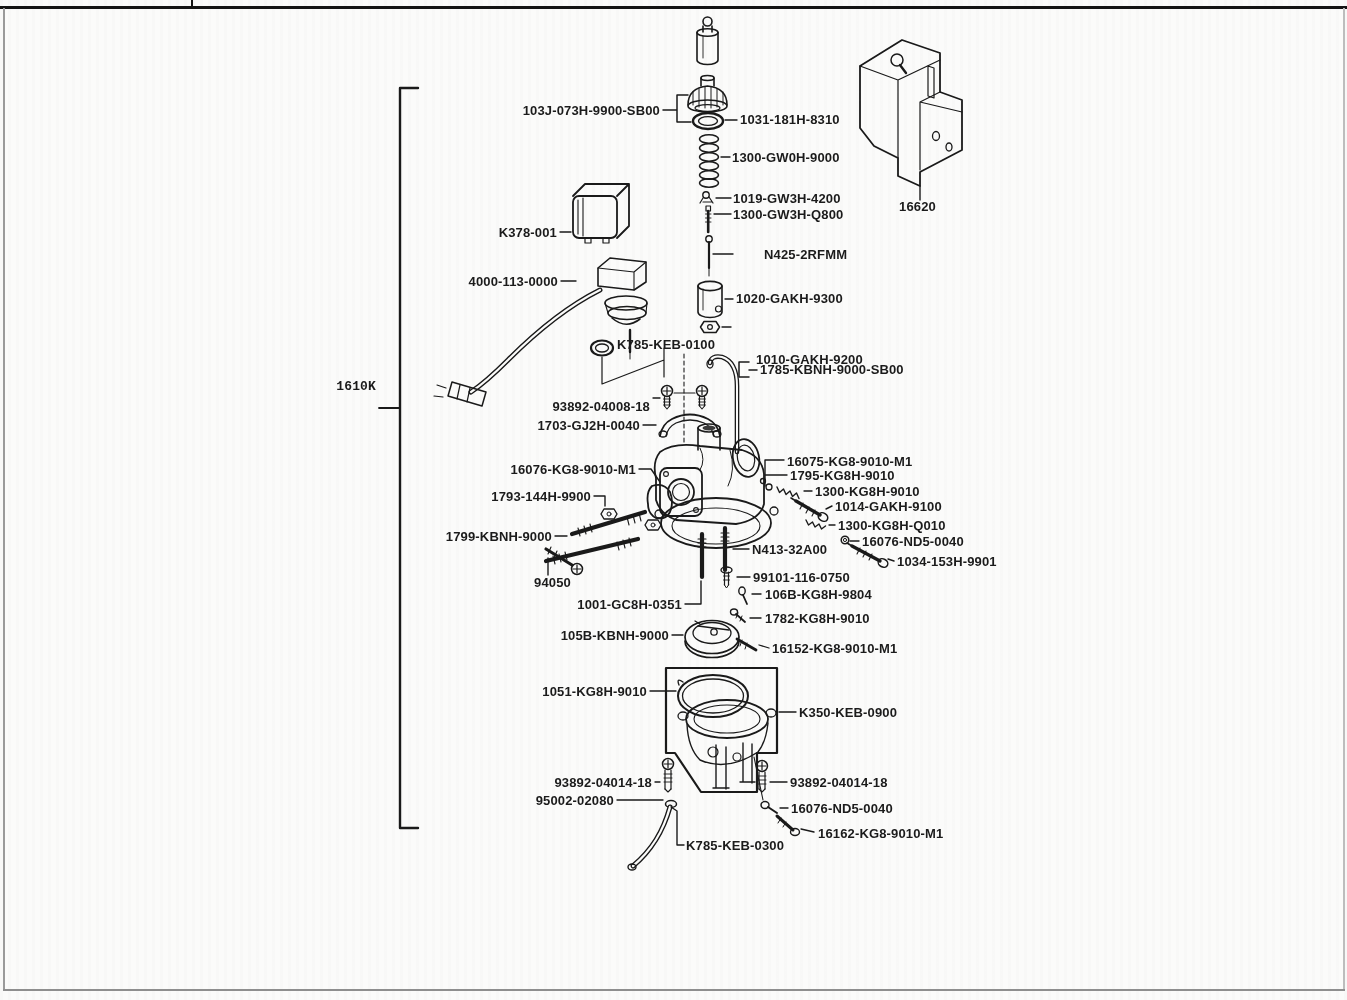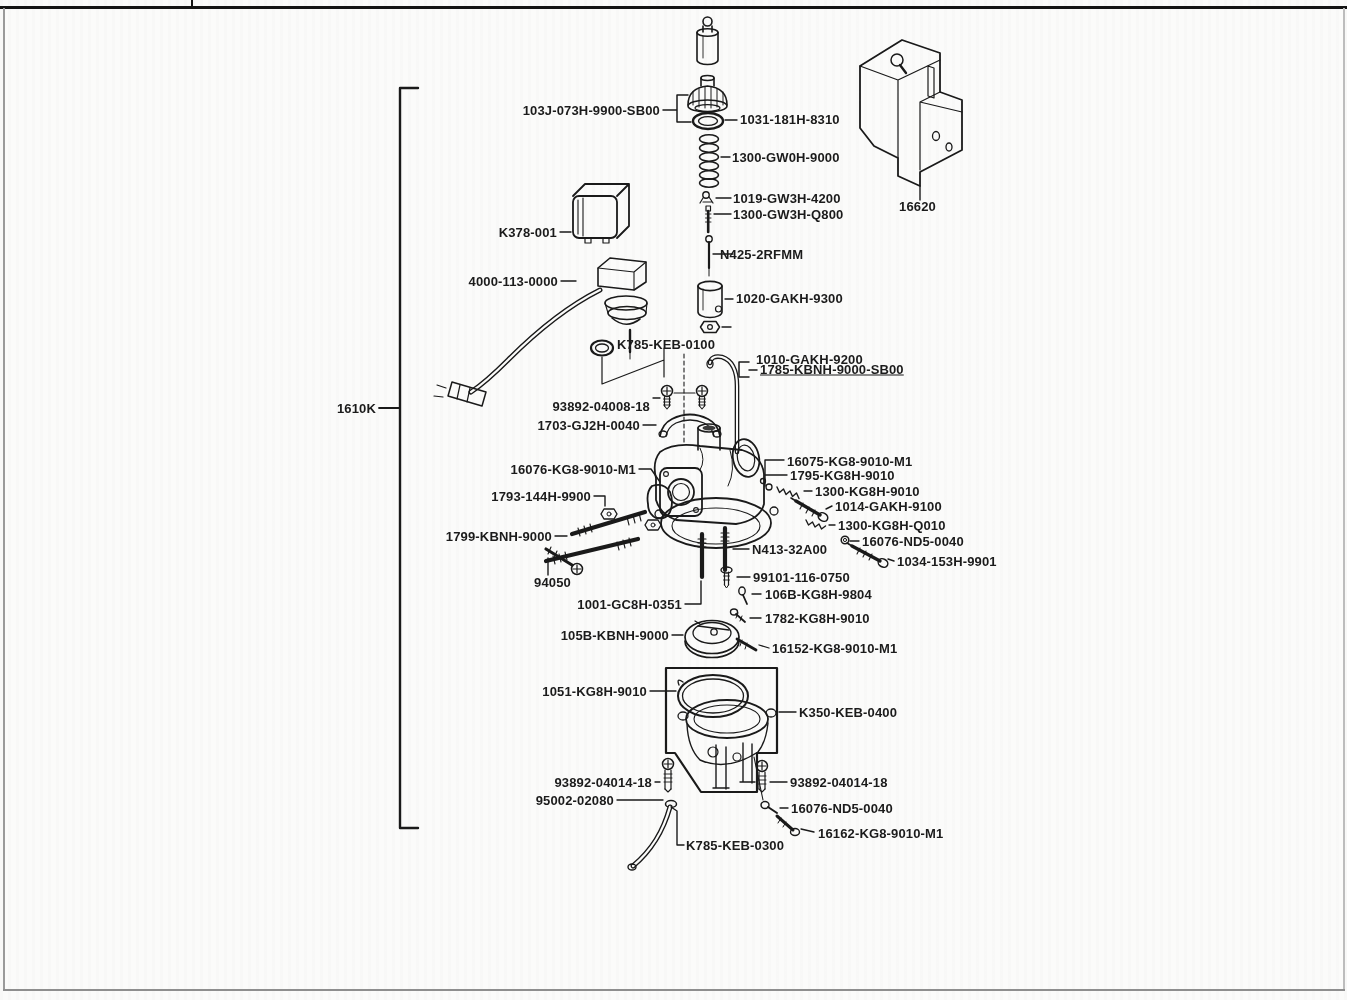--- a/index.html
+++ b/index.html
@@ -358,49 +358,49 @@
   </svg>
 
   <div class="labels">
       <span class="plabel" style="top: 110px; right: 687px;">103J-073H-9900-SB00</span>
       <span class="plabel" style="top: 119px; left: 740px;">1031-181H-8310</span>
       <span class="plabel" style="top: 157px; left: 732px;">1300-GW0H-9000</span>
       <span class="plabel" style="top: 198px; left: 733px;">1019-GW3H-4200</span>
       <span class="plabel" style="top: 214px; left: 733px;">1300-GW3H-Q800</span>
       <span class="plabel" style="top: 206px; left: 899px;">16620</span>
       <span class="plabel" style="top: 232px; right: 790px;">K378-001</span>
-      <span class="plabel" style="top: 254px; left: 708px; padding-left: 12px;">N425-2RFMM</span>
+      <span class="plabel" style="top: 254px; left: 752px; padding-left: 12px;">N425-2RFMM</span>
       <span class="plabel" style="top: 281px; right: 789px;">4000-113-0000</span>
       <span class="plabel" style="top: 298px; left: 736px;">1020-GAKH-9300</span>
       <span class="plabel" style="top: 327px; left: 756px; margin-top: 32px;">1010-GAKH-9200</span>
       <span class="plabel" style="top: 344px; left: 617px;">K785-KEB-0100</span>
-      <span class="plabel" style="top: 369px; left: 760px; text-decoration: underline;">1785-KBNH-9000-SB00</span>
+      <span class="plabel" style="top: 369px; left: 760px;">1785-KBNH-9000-SB00</span>
       <span class="plabel" style="top: 406px; right: 697px;">93892-04008-18</span>
       <span class="plabel" style="top: 425px; right: 707px;">1703-GJ2H-0040</span>
-      <span class="plabel" style="top: 408px; right: 971px;">1610K</span>
+      <span class="plabel" style="top: 386px; right: 971px; font-family: Liberation Mono, monospace;">1610K</span>
       <span class="plabel" style="top: 461px; left: 787px;">16075-KG8-9010-M1</span>
       <span class="plabel" style="top: 469px; right: 711px;">16076-KG8-9010-M1</span>
       <span class="plabel" style="top: 475px; left: 790px;">1795-KG8H-9010</span>
       <span class="plabel" style="top: 491px; left: 815px;">1300-KG8H-9010</span>
       <span class="plabel" style="top: 496px; right: 756px;">1793-144H-9900</span>
       <span class="plabel" style="top: 506px; left: 835px;">1014-GAKH-9100</span>
       <span class="plabel" style="top: 525px; left: 838px;">1300-KG8H-Q010</span>
       <span class="plabel" style="top: 536px; right: 795px;">1799-KBNH-9000</span>
       <span class="plabel" style="top: 541px; left: 862px;">16076-ND5-0040</span>
       <span class="plabel" style="top: 549px; left: 752px;">N413-32A00</span>
       <span class="plabel" style="top: 561px; left: 897px;">1034-153H-9901</span>
       <span class="plabel" style="top: 582px; right: 776px;">94050</span>
       <span class="plabel" style="top: 577px; left: 753px;">99101-116-0750</span>
       <span class="plabel" style="top: 594px; left: 765px;">106B-KG8H-9804</span>
       <span class="plabel" style="top: 604px; right: 665px;">1001-GC8H-0351</span>
       <span class="plabel" style="top: 618px; left: 765px;">1782-KG8H-9010</span>
       <span class="plabel" style="top: 635px; right: 678px;">105B-KBNH-9000</span>
       <span class="plabel" style="top: 648px; left: 772px; text-align: center;">16152-KG8-9010-M1</span>
       <span class="plabel" style="top: 691px; right: 700px;">1051-KG8H-9010</span>
-      <span class="plabel" style="top: 712px; left: 799px;">K350-KEB-0400</span>
+      <span class="plabel" style="top: 712px; left: 799px;">K350-KEB-0900</span>
       <span class="plabel" style="top: 782px; right: 695px;">93892-04014-18</span>
       <span class="plabel" style="top: 782px; left: 790px;">93892-04014-18</span>
       <span class="plabel" style="top: 800px; right: 733px;">95002-02080</span>
       <span class="plabel" style="top: 808px; left: 791px;">16076-ND5-0040</span>
       <span class="plabel" style="top: 833px; left: 818px;">16162-KG8-9010-M1</span>
       <span class="plabel" style="top: 845px; left: 686px;">K785-KEB-0300</span>
     </div>
 </div>
 
 </body></html>

